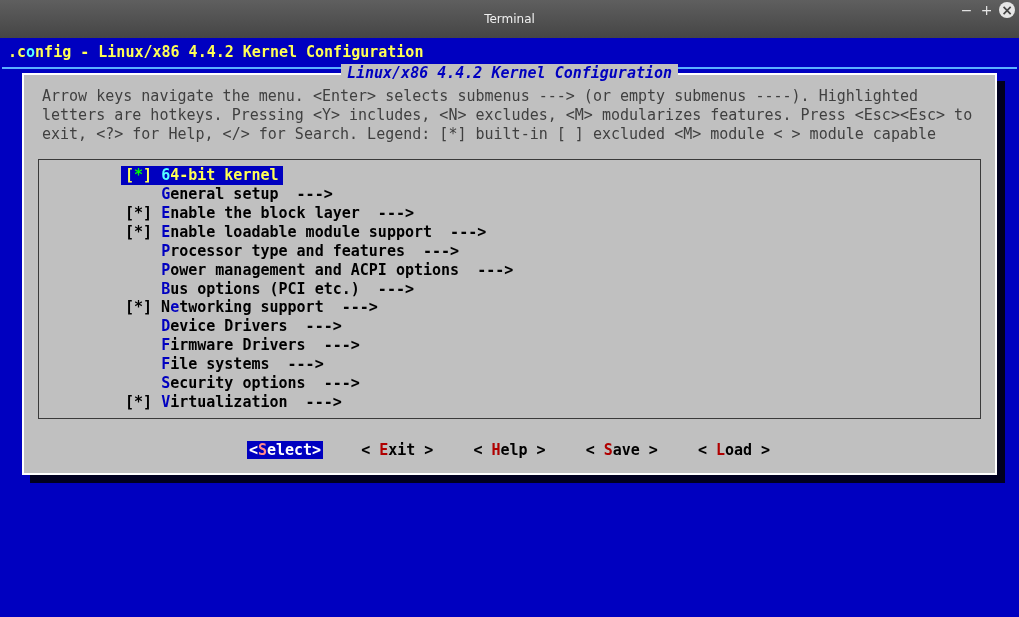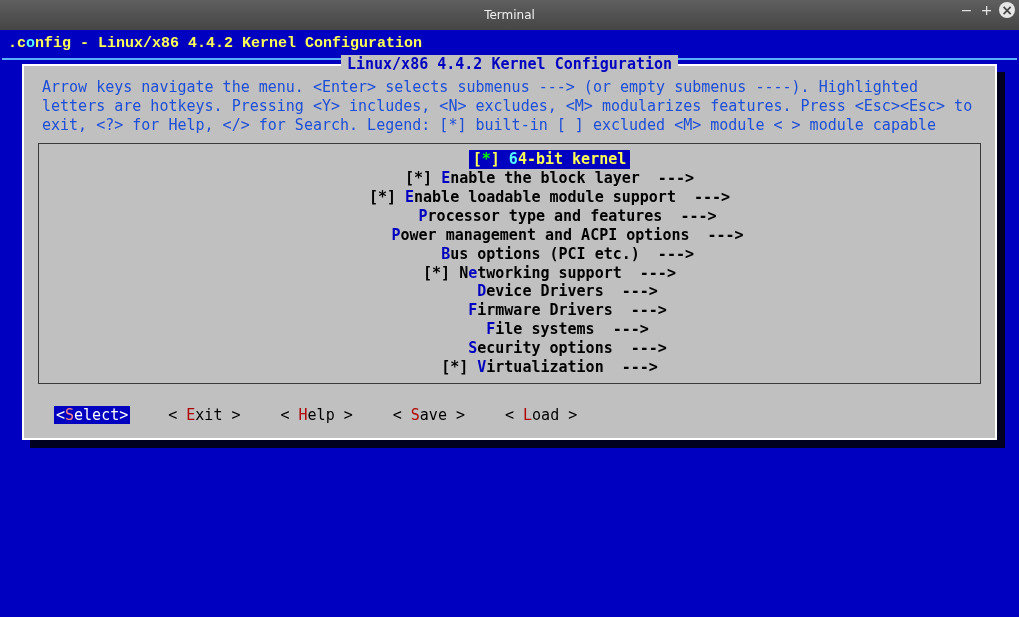--- a/index.html
+++ b/index.html
@@ -12,21 +12,21 @@
     position: relative;
     font-size: 15px;
   }
   .window {
     width: 1019px; height: 617px;
     background: #d6d6d6;
     display: flex; flex-direction: column;
     box-shadow: 0 6px 20px rgba(0,0,0,0.5);
   }
   .titlebar {
-    height: 30px;
+    height: 38px;
     background: linear-gradient(to bottom, #5f5f5f, #454545);
     color: #f0f0f0;
     display: flex; align-items: center;
     font-family: "DejaVu Sans", Arial, sans-serif;
     font-size: 12px;
     position: relative;
   }
   .titlebar .title { flex: 1; text-align: center; }
   .win-controls { position: absolute; right: 4px; top: 2px; display: flex; gap: 5px; align-items: center;}
   .win-btn { width: 15px; height: 15px; display: flex; align-items: center; justify-content: center; color:#e6e6e6; font-size:14px; line-height:1;}
@@ -39,21 +39,20 @@
     position: relative;
   }
   .cfg-title {
     padding: 3px 6px 6px 6px;
     color: #ffff55;
     font-weight: bold;
     text-shadow: none;
     white-space: pre;
     border-bottom: 2px solid #5bb0ff;
     margin-bottom: 4px;
-    font-family: Liberation Mono, monospace;
   }
   .cfg-title span.hotkey { color:#55ffff; }
   .cfg-title .o { color:#ffff55; }
   .dialog-wrap {
     margin: 4px 20px 6px 20px;
     position: relative;
   }
   .dialog {
     background: #c0c0c0;
     color: #000;
@@ -66,55 +65,55 @@
     position: absolute;
     top: -11px; left: 0; right: 0;
     text-align: center;
     z-index: 2;
   }
   .dialog-caption span {
     background: #c0c0c0;
     padding: 0 6px;
     color: #0000c0;
     font-weight: bold;
+    font-style: italic;
   }
   .help-text {
     padding: 12px 18px 6px 18px;
-    color: #1d4ed8;
+    color: #404040;
     line-height: 1.25;
     font-size: 15px;
   }
   .menu-box {
-    margin: 3px 14px 4px 14px;
+    margin: 10px 14px 4px 14px;
     border: 1px solid #3a3a3a;
     padding: 6px 2px;
-    text-align: center;
   }
   .menu-row {
     white-space: pre;
     padding: 0 4px;
     color: #000;
     font-weight: bold;
     line-height: 1.26;
     cursor: pointer;
   }
   .menu-row .hot { color: #0000c0; }
   .menu-row.selected {
     background: #0000c0;
     color: #ffff55;
     display: inline-block;
   }
   .menu-row.selected .hot { color: #55ffff; }
   .menu-row.selected .mark { color: #00ff00; }
   .indent { padding-left: 80px; }
   .button-bar {
-    text-align: left;
-    padding: 18px 0 14px 12px;
+    text-align: center;
+    padding: 18px 0 14px 0;
     color: #000;
-    font-weight: normal;
+    font-weight: bold;
   }
   .btn {
     display: inline-block;
     padding: 0 2px;
     margin: 0 18px;
     cursor: pointer;
   }
   .btn .hot { color: #b00000; }
   .btn.selected {
     background: #0000c0;
@@ -139,20 +138,21 @@
     <div class="cfg-title"><span class="o">.c</span><span class="hotkey">o</span><span class="o">nfig - Linux/x86 4.4.2 Kernel Configuration</span></div>
 
     <div class="dialog-wrap">
       <div class="dialog">
         <div class="dialog-caption"><span>Linux/x86 4.4.2 Kernel Configuration</span></div>
 
         <div class="help-text">Arrow keys navigate the menu.  &lt;Enter&gt; selects submenus ---&gt; (or empty submenus ----).  Highlighted letters are hotkeys.  Pressing &lt;Y&gt; includes, &lt;N&gt; excludes, &lt;M&gt; modularizes features.  Press &lt;Esc&gt;&lt;Esc&gt; to exit, &lt;?&gt; for Help, &lt;/&gt; for Search.  Legend: [*] built-in  [ ] excluded  &lt;M&gt; module  &lt; &gt; module capable</div>
 
         <div class="menu-box" id="menu-box">
             <div class="indent"><span class="menu-row selected"><span>[</span><span class="mark">*</span><span>] </span><span class="hot">6</span><span>4-bit kernel</span></span></div>
+            <div class="indent"><span class="menu-row"><span>    </span><span class="hot">G</span><span>eneral setup  ---&gt;</span></span></div>
             <div class="indent"><span class="menu-row"><span>[*] </span><span class="hot">E</span><span>nable the block layer  ---&gt;</span></span></div>
             <div class="indent"><span class="menu-row"><span>[*] </span><span class="hot">E</span><span>nable loadable module support  ---&gt;</span></span></div>
             <div class="indent"><span class="menu-row"><span>    </span><span class="hot">P</span><span>rocessor type and features  ---&gt;</span></span></div>
             <div class="indent"><span class="menu-row"><span>    </span><span class="hot">P</span><span>ower management and ACPI options  ---&gt;</span></span></div>
             <div class="indent"><span class="menu-row"><span>    </span><span class="hot">B</span><span>us options (PCI etc.)  ---&gt;</span></span></div>
             <div class="indent"><span class="menu-row"><span>[*] N</span><span class="hot">e</span><span>tworking support  ---&gt;</span></span></div>
             <div class="indent"><span class="menu-row"><span>    </span><span class="hot">D</span><span>evice Drivers  ---&gt;</span></span></div>
             <div class="indent"><span class="menu-row"><span>    </span><span class="hot">F</span><span>irmware Drivers  ---&gt;</span></span></div>
             <div class="indent"><span class="menu-row"><span>    </span><span class="hot">F</span><span>ile systems  ---&gt;</span></span></div>
             <div class="indent"><span class="menu-row"><span>    </span><span class="hot">S</span><span>ecurity options  ---&gt;</span></span></div>

